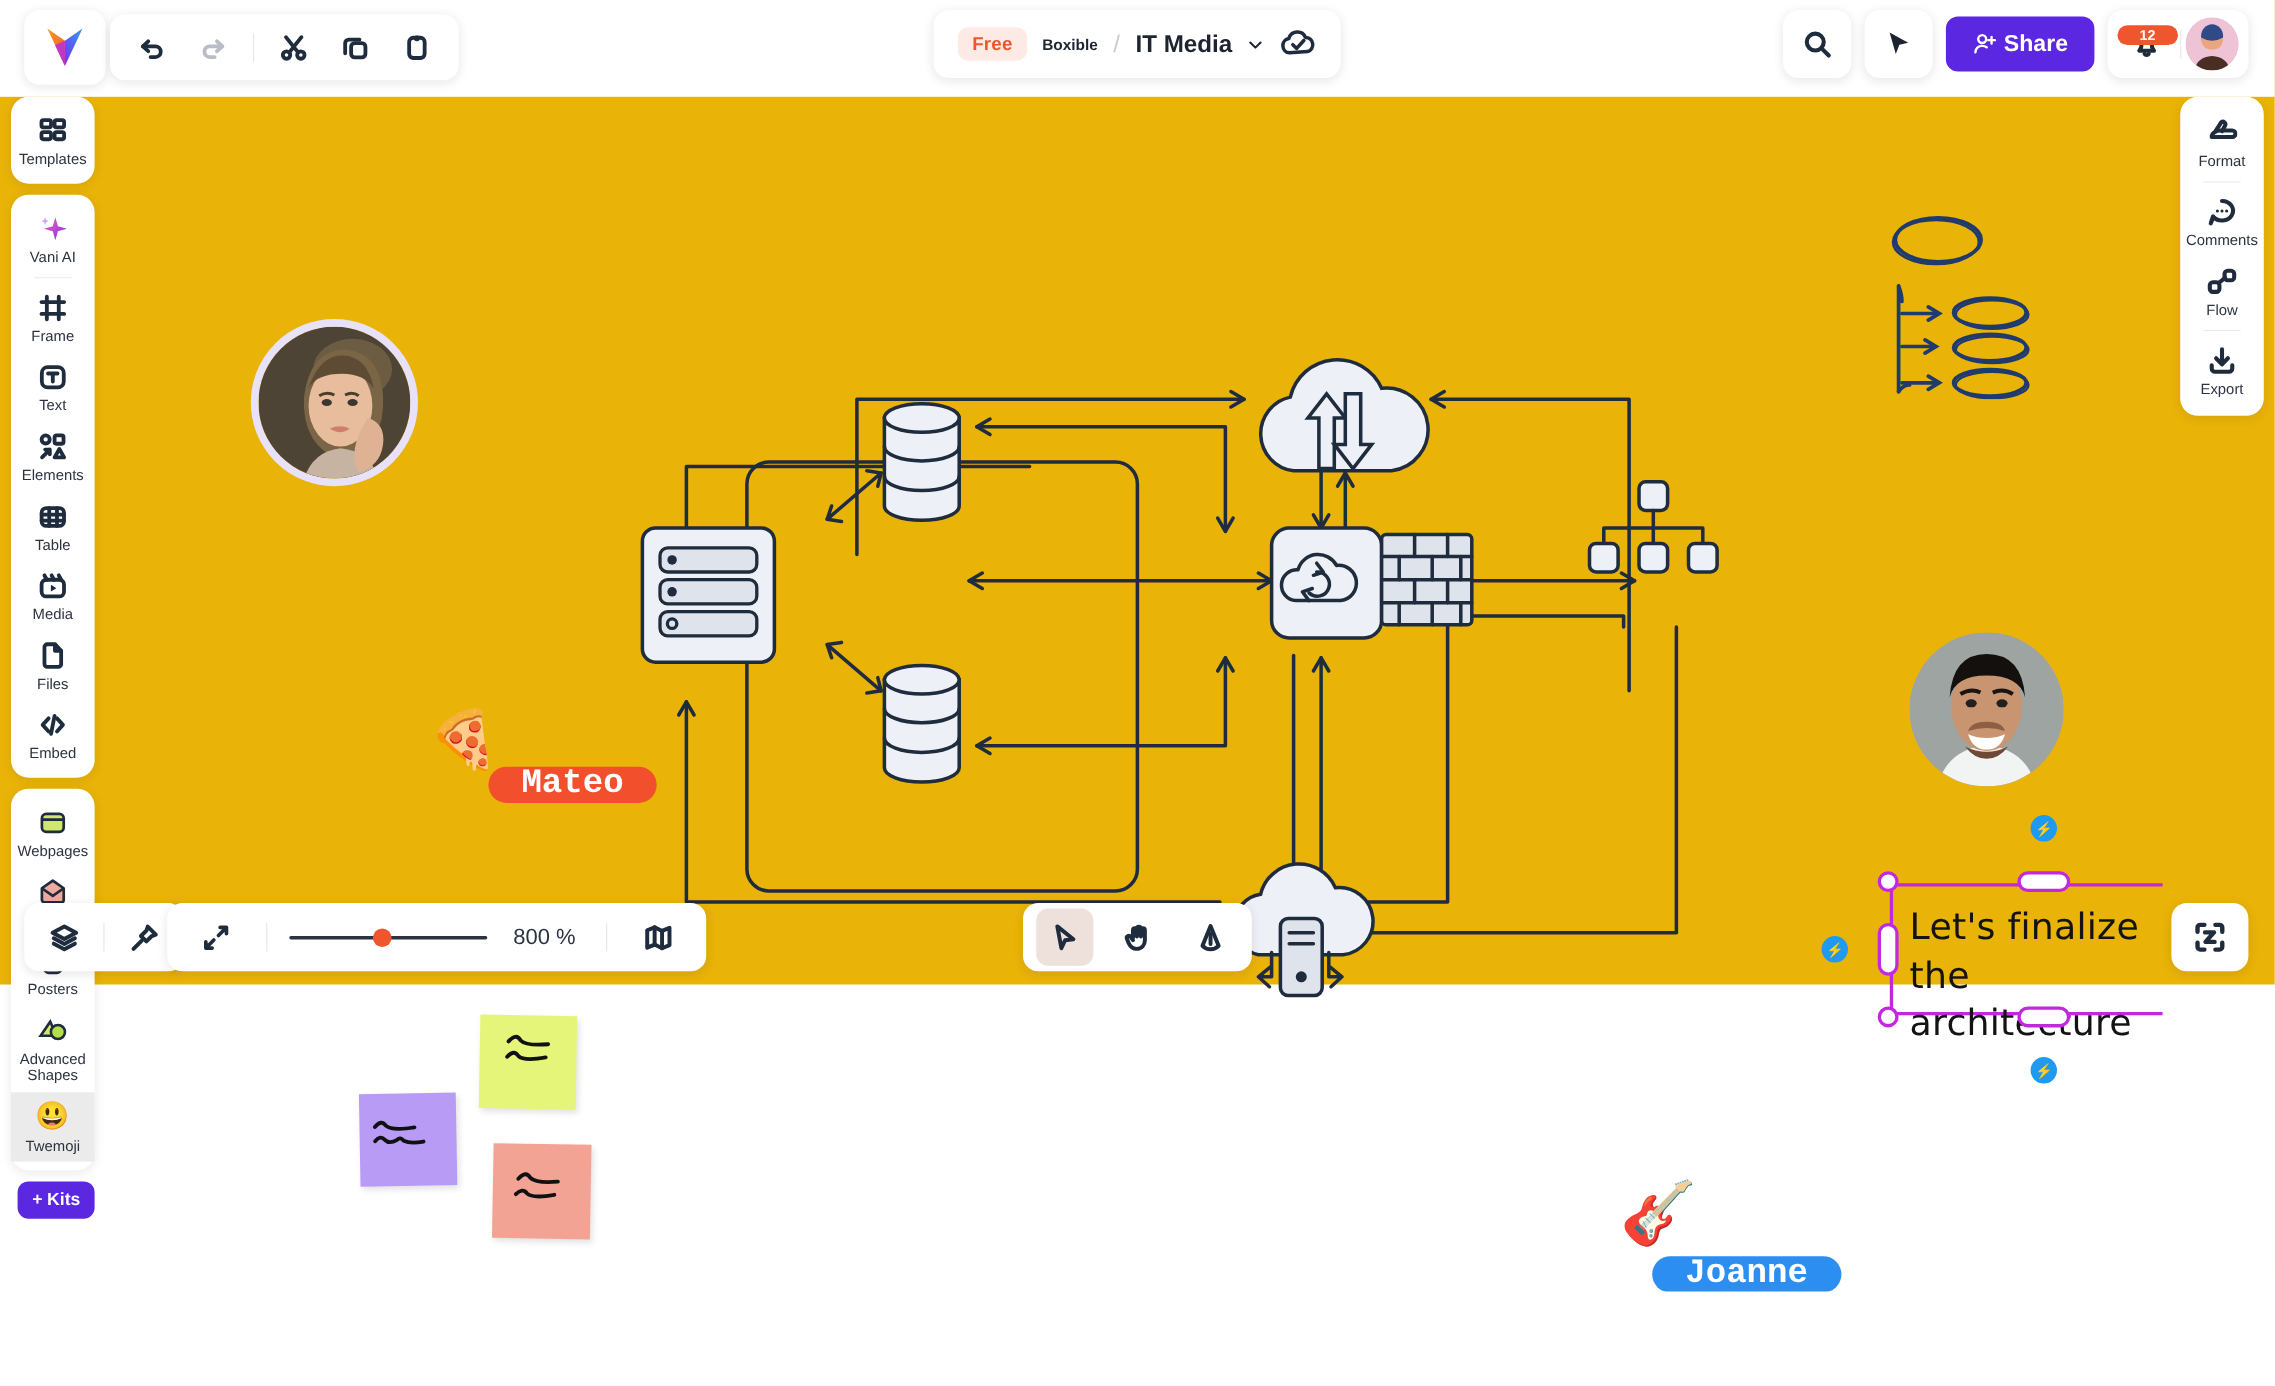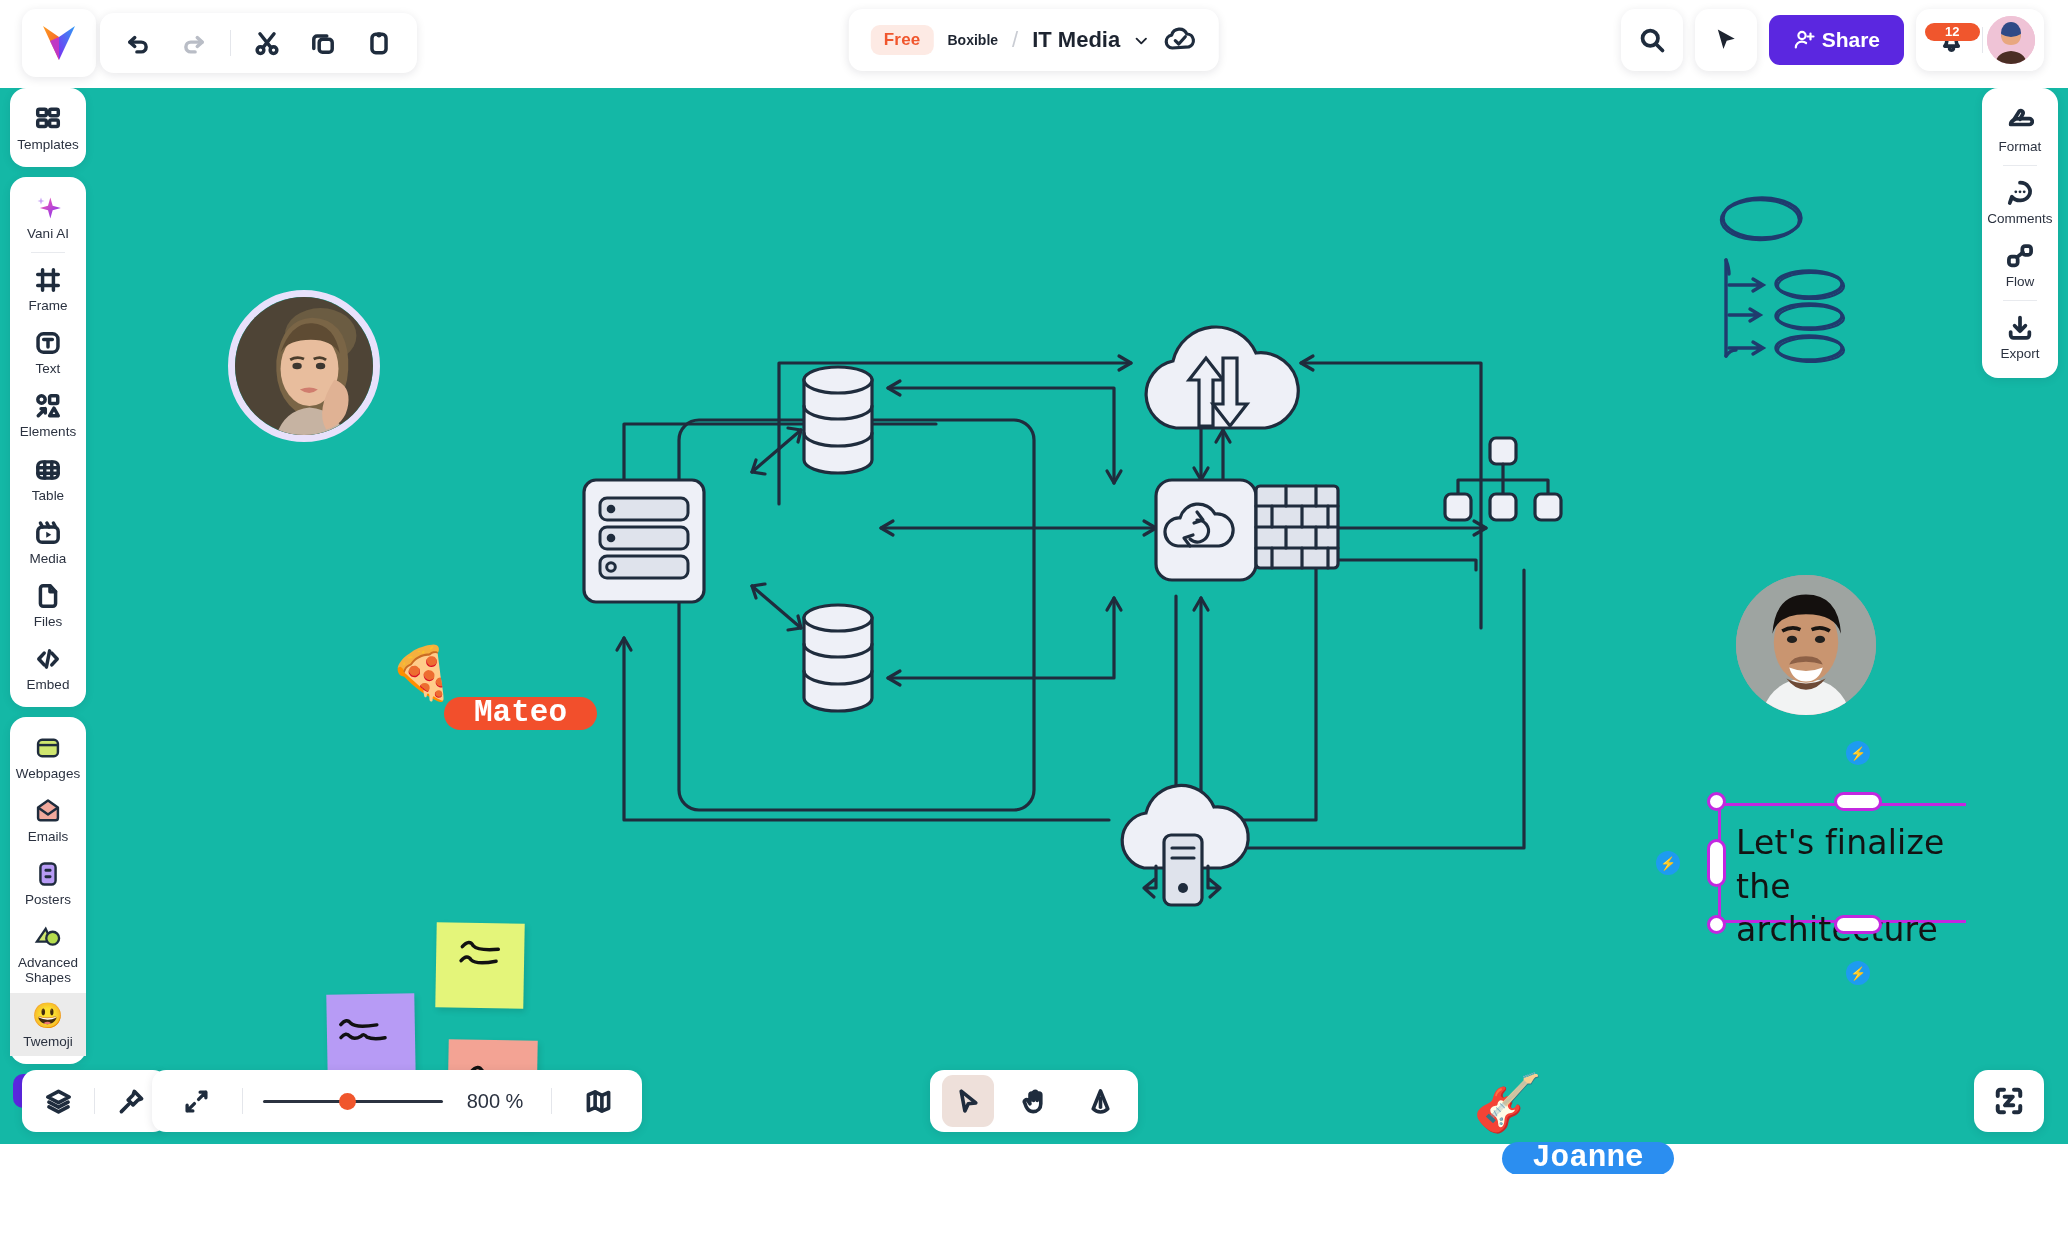--- a/index.html
+++ b/index.html
@@ -3,21 +3,21 @@
 <meta charset="utf-8">
 <style>
   * { box-sizing: border-box; margin: 0; padding: 0; }
   html, body {
     width: 2068px; height: 1260px;
     overflow: hidden;
     font-family: "Liberation Sans", sans-serif;
     background: #ffffff;
     color: #1d2430;
   }
-  #app { position: relative; width: 2068px; height: 1144px; background:#14b8a6; }
+  #app { position: relative; width: 2068px; height: 895px; background:#eab308; }
 
   
   .topbar { position:absolute; left:0; top:0; width:2068px; height:88px; background:#fff; z-index:40; }
   .logo-card {
     position:absolute; left:22px; top:9px; width:74px; height:68px;
     background:#fff; border-radius:14px; box-shadow:0 2px 10px rgba(17,24,39,.10);
     display:flex; align-items:center; justify-content:center;
   }
   .edit-card {
     position:absolute; left:100px; top:13px; height:60px; padding:0 14px;
@@ -60,21 +60,21 @@
     font-size:13px; font-weight:700; border-radius:9px; padding:1px 20px; line-height:16px;
   }
   .avatar-top {
     width:48px; height:48px; border-radius:50%; overflow:hidden; cursor:pointer;
     background:linear-gradient(150deg,#f3c6d8,#e7a9c4);
   }
 
   
   .leftbar {
     position:absolute; left:10px; top:88px; width:76px; height:1086px;
-    display:flex; flex-direction:column; align-items:center; gap:0;
+    display:flex; flex-direction:column; align-items:flex-end; gap:0;
   }
   .lgroup { background:#fff; border-radius:16px; box-shadow:0 2px 10px rgba(17,24,39,.09);
             width:76px; padding:8px 0; margin-bottom:10px; }
   .litem {
     width:76px; padding:8px 2px 7px; display:flex; flex-direction:column; align-items:center; gap:3px;
     cursor:pointer; position:relative;
   }
   .litem.active { background:#ebebeb; }
   .licon { height:30px; display:flex; align-items:center; justify-content:center; }
   .llabel { font-size:13.5px; color:#2b3240; text-align:center; line-height:1.12; }

